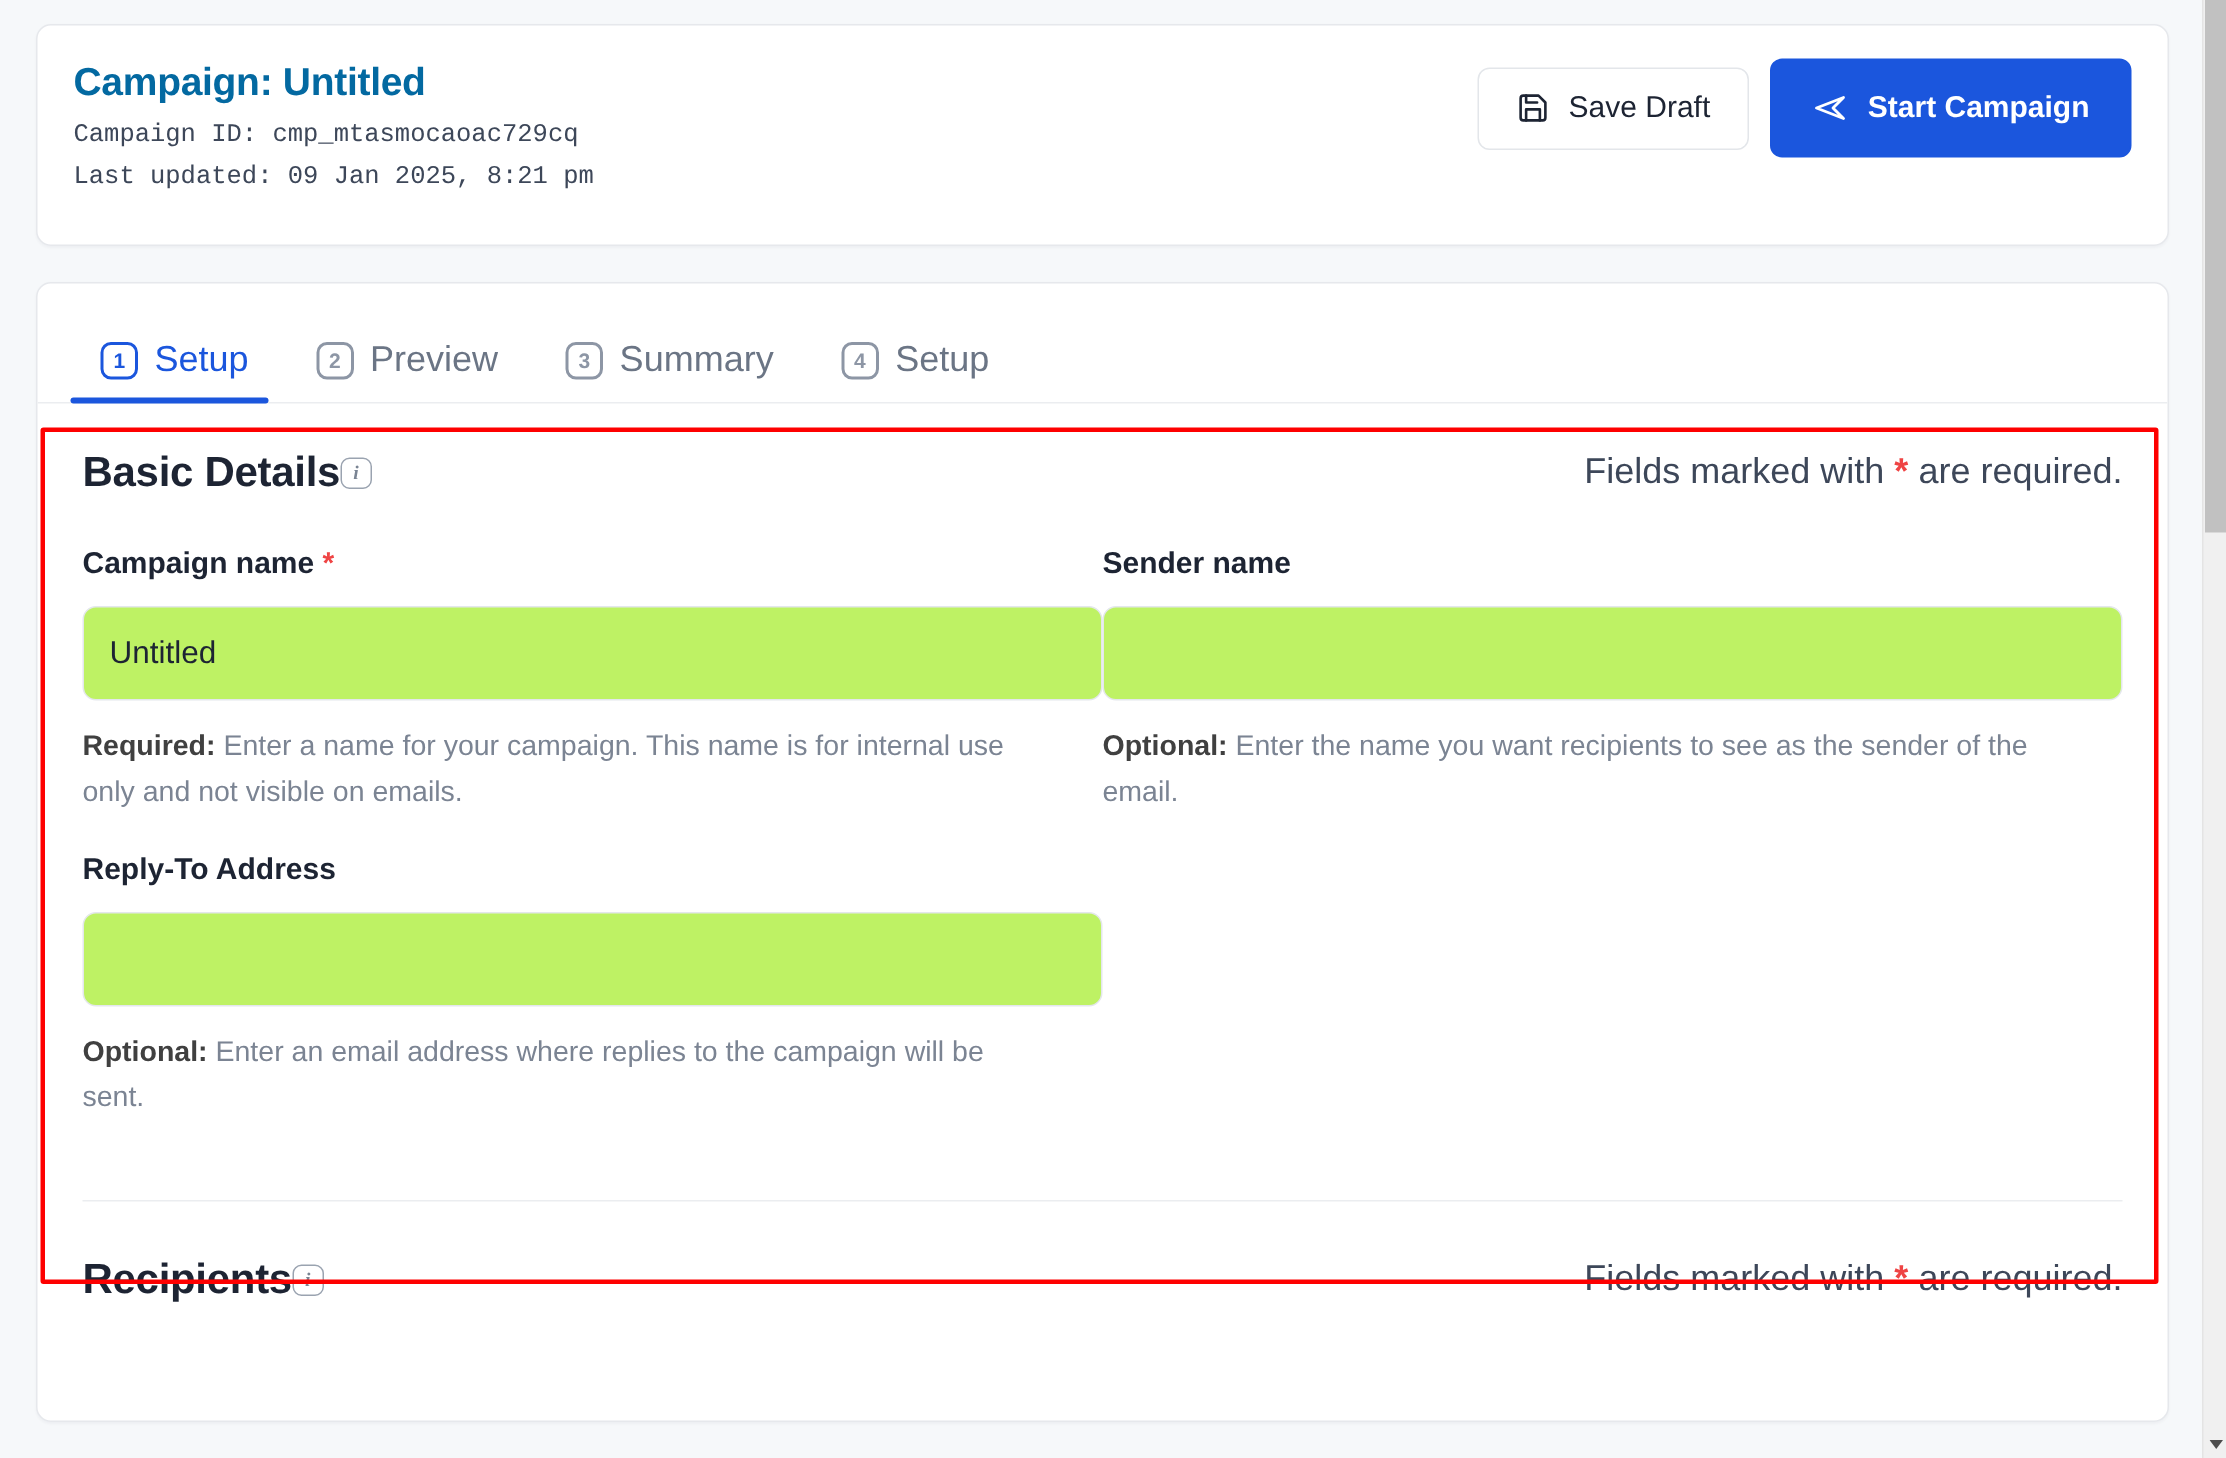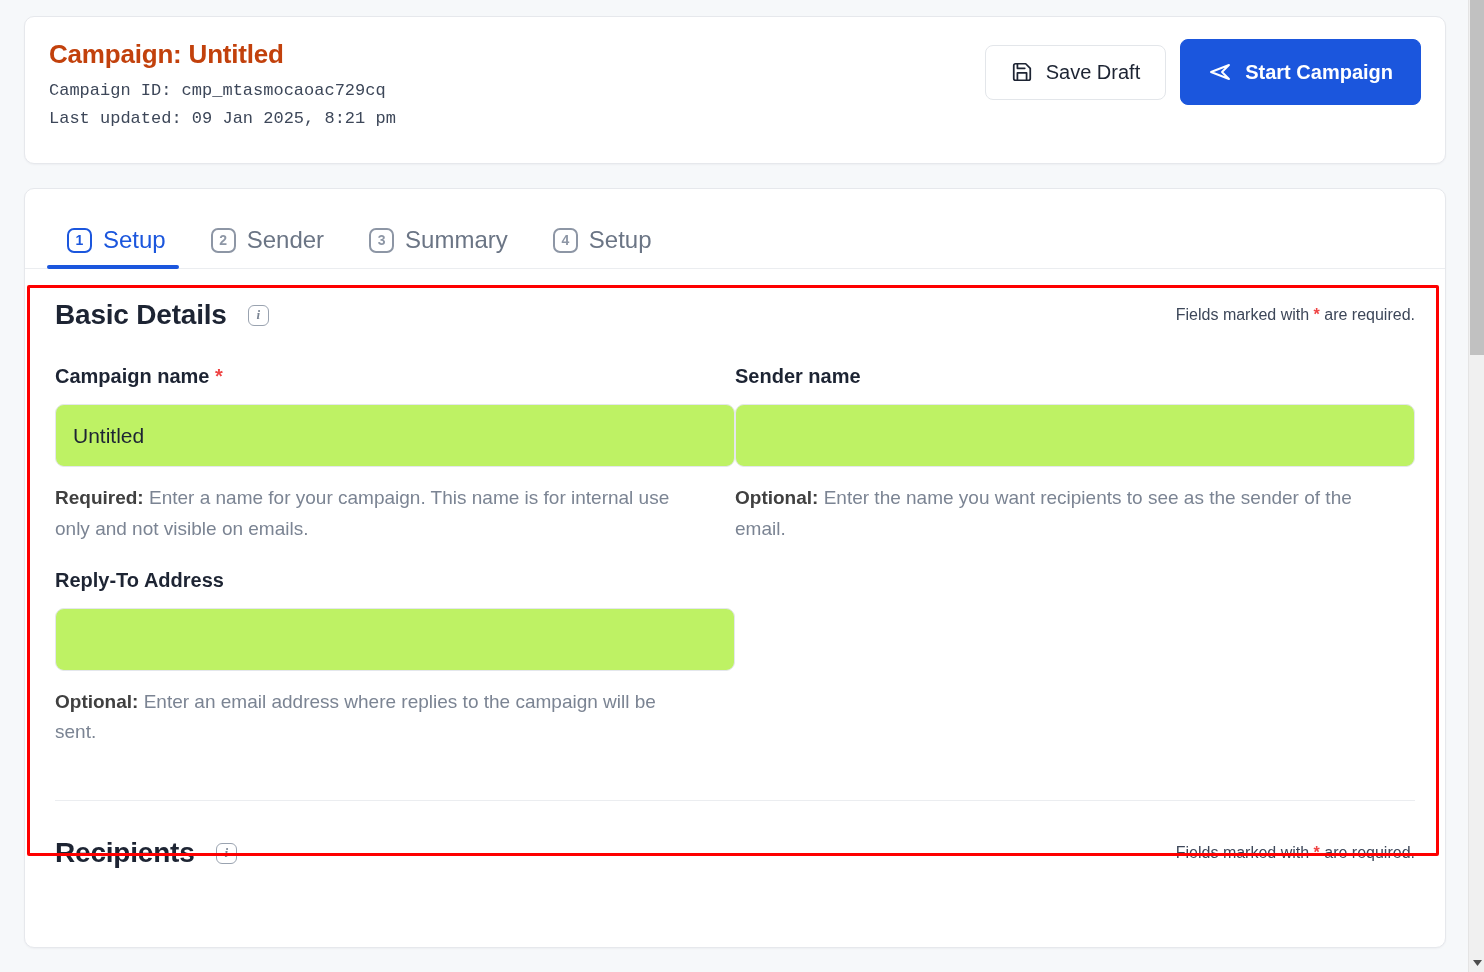--- a/index.html
+++ b/index.html
@@ -32,21 +32,21 @@
 
   
   .header-card {
     position: relative;
     height: 148px;
     padding: 22px 24px;
   }
   .camp-title {
     font-size: 26px;
     font-weight: 700;
-    color: #c2410c;
+    color: #0369a1;
     letter-spacing: -.2px;
     margin-bottom: 11px;
   }
   .camp-meta {
     font-size: 17px;
     color: #3d4759;
     margin-bottom: 9px;
     font-family: Liberation Mono, monospace;
   }
   .header-actions {
@@ -149,42 +149,42 @@
   .section { padding: 30px 30px 0 30px; }
   .section-head {
     display: flex;
     align-items: center;
     justify-content: space-between;
     margin-bottom: 34px;
   }
   .section-title {
     display: flex;
     align-items: center;
-    gap: 21px;
+    gap: 0;
     font-size: 28px;
     font-weight: 700;
     color: #1d2433;
     letter-spacing: -.2px;
   }
   .info-icon {
     width: 21px; height: 21px;
     border: 1.6px solid #9aa3b0;
     border-radius: 6px;
     color: #7a8493;
     font-size: 13px;
     font-weight: 700;
     font-style: italic;
     display: flex;
     align-items: center;
     justify-content: center;
     font-family: "Liberation Serif", serif;
     cursor: pointer;
   }
   .req-note {
-    font-size: 16px;
+    font-size: 24px;
     color: #3d4759;
   }
   .req-note .star { color: #ef4444; font-weight: 700; }
 
   
   .grid {
     display: grid;
     grid-template-columns: 1fr 1fr;
   }
   .field { margin-bottom: 24px; }
@@ -282,21 +282,21 @@
 
     <div class="card tabs-card">
 
       <div class="tabbar">
         <div class="tab active">
           <span class="tnum">1</span>
           <span>Setup</span>
         </div>
         <div class="tab">
           <span class="tnum">2</span>
-          <span>Sender</span>
+          <span>Preview</span>
         </div>
         <div class="tab">
           <span class="tnum">3</span>
           <span>Summary</span>
         </div>
         <div class="tab">
           <span class="tnum">4</span>
           <span>Setup</span>
         </div>
       </div>

